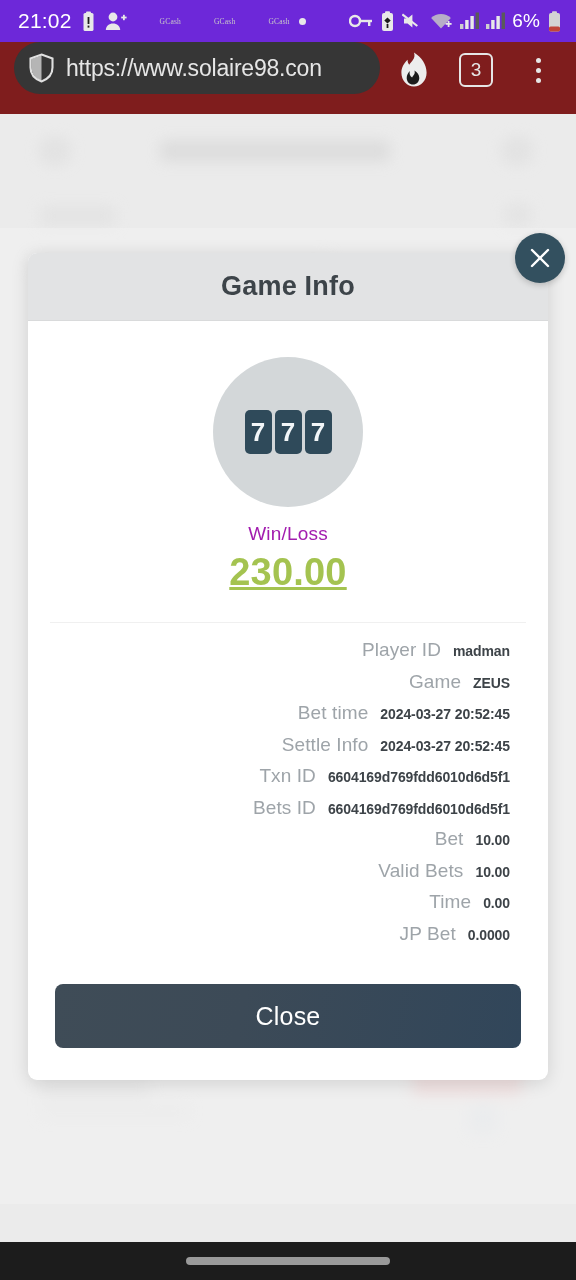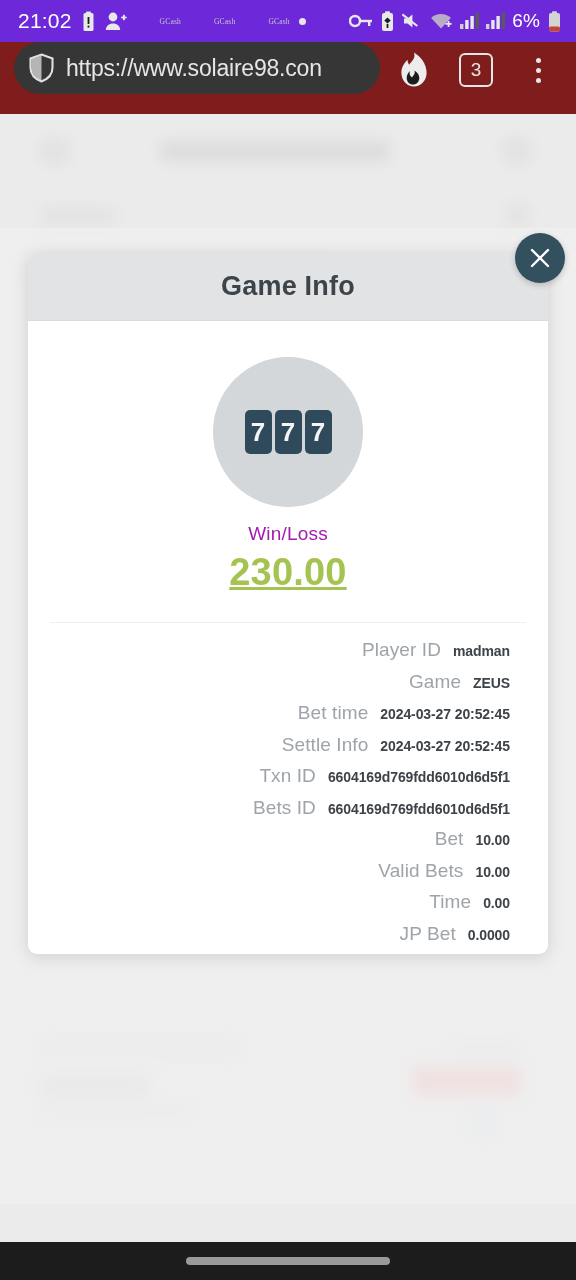--- a/index.html
+++ b/index.html
@@ -388,18 +388,19 @@
       <div class="detail-row">
         <span class="detail-label">Time</span>
         <span class="detail-value">0.00</span>
       </div>
       <div class="detail-row">
         <span class="detail-label">JP Bet</span>
         <span class="detail-value">0.0000</span>
       </div>
     </div>
 
+    <div id="close-btn">Close</div>
   </div>
 </div>
 
 <div id="nav-bar">
   <div id="nav-pill"></div>
 </div>
 
 </body></html>

